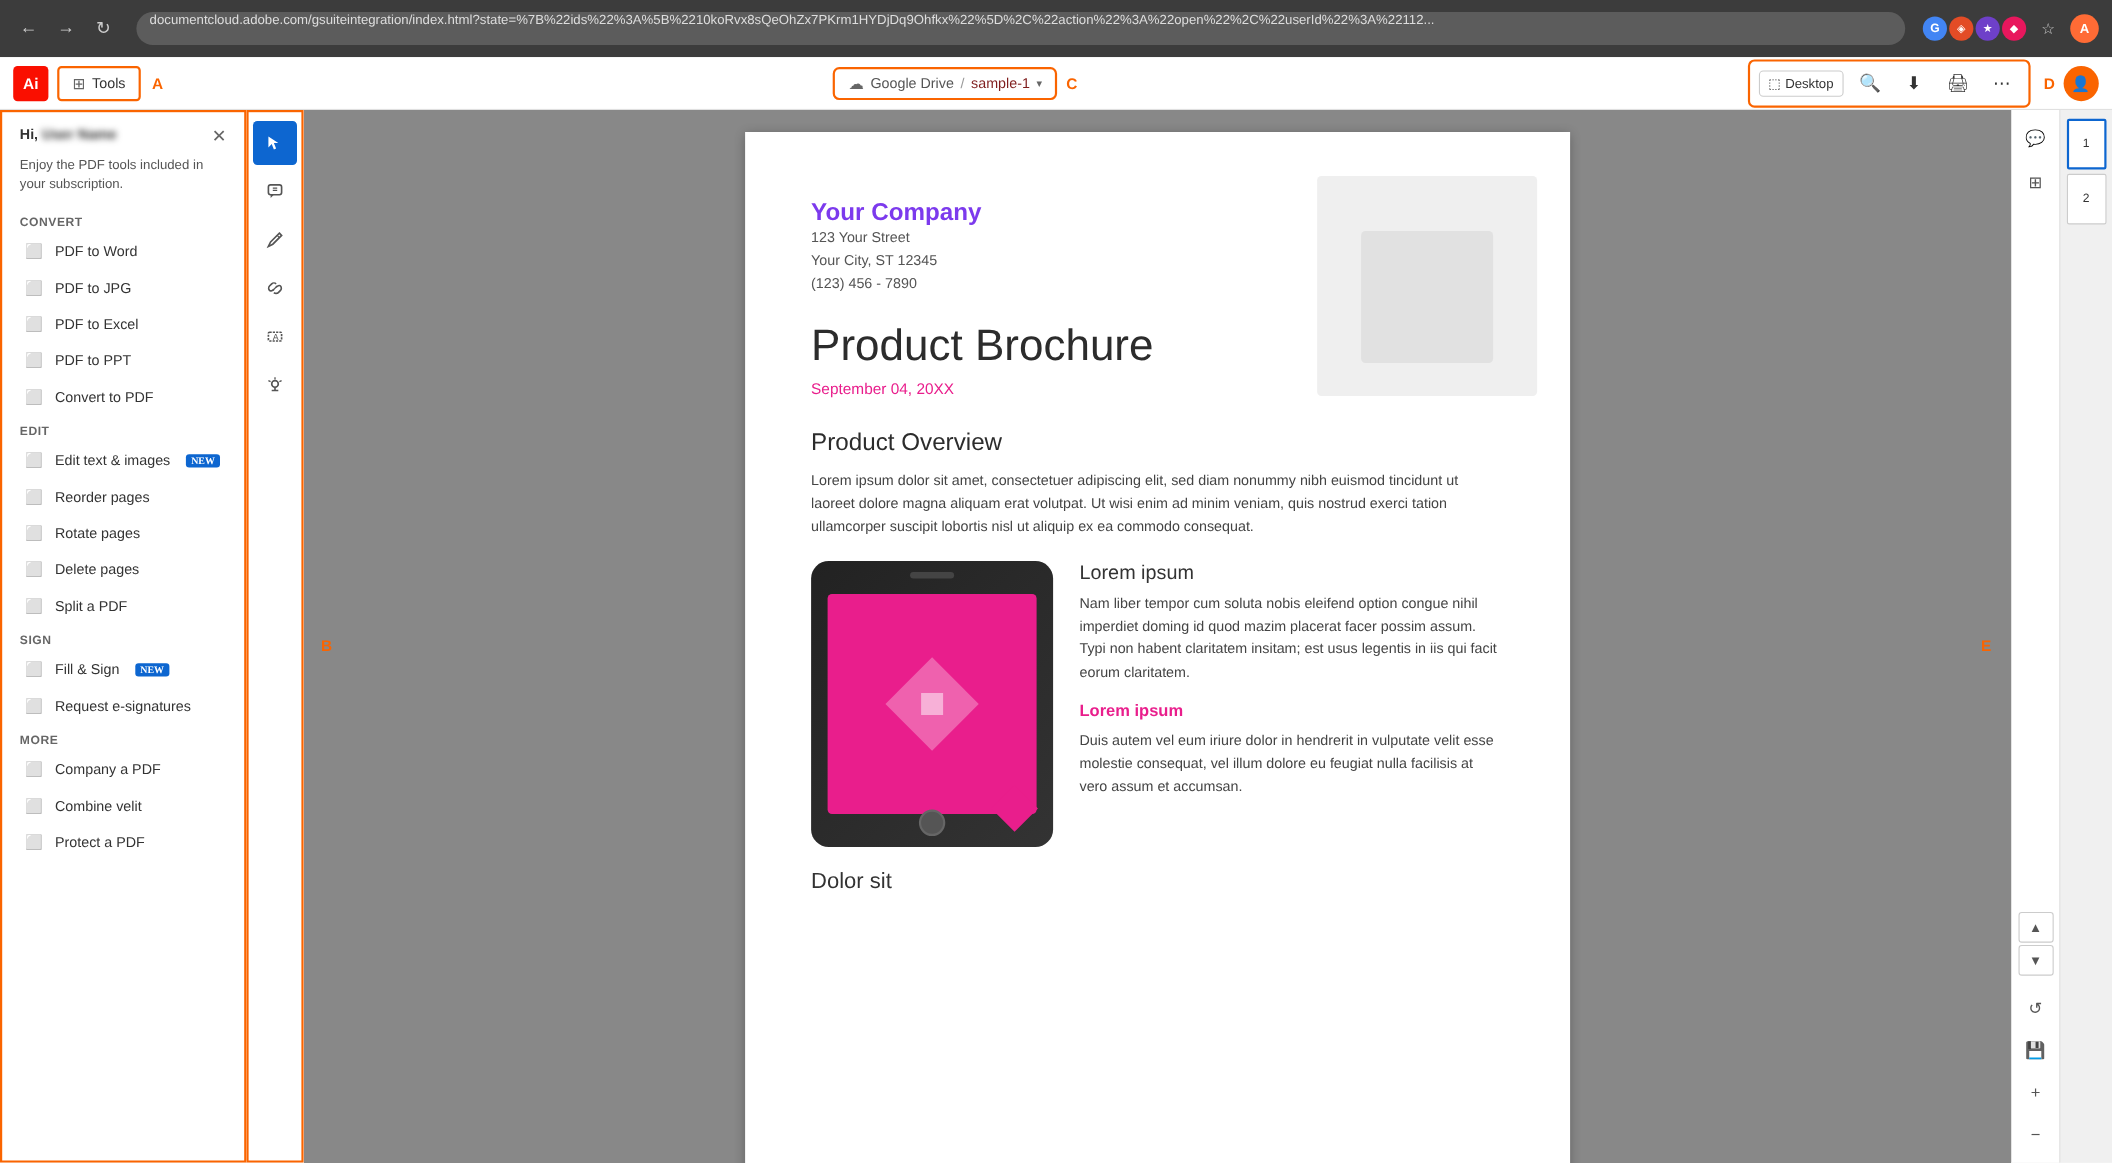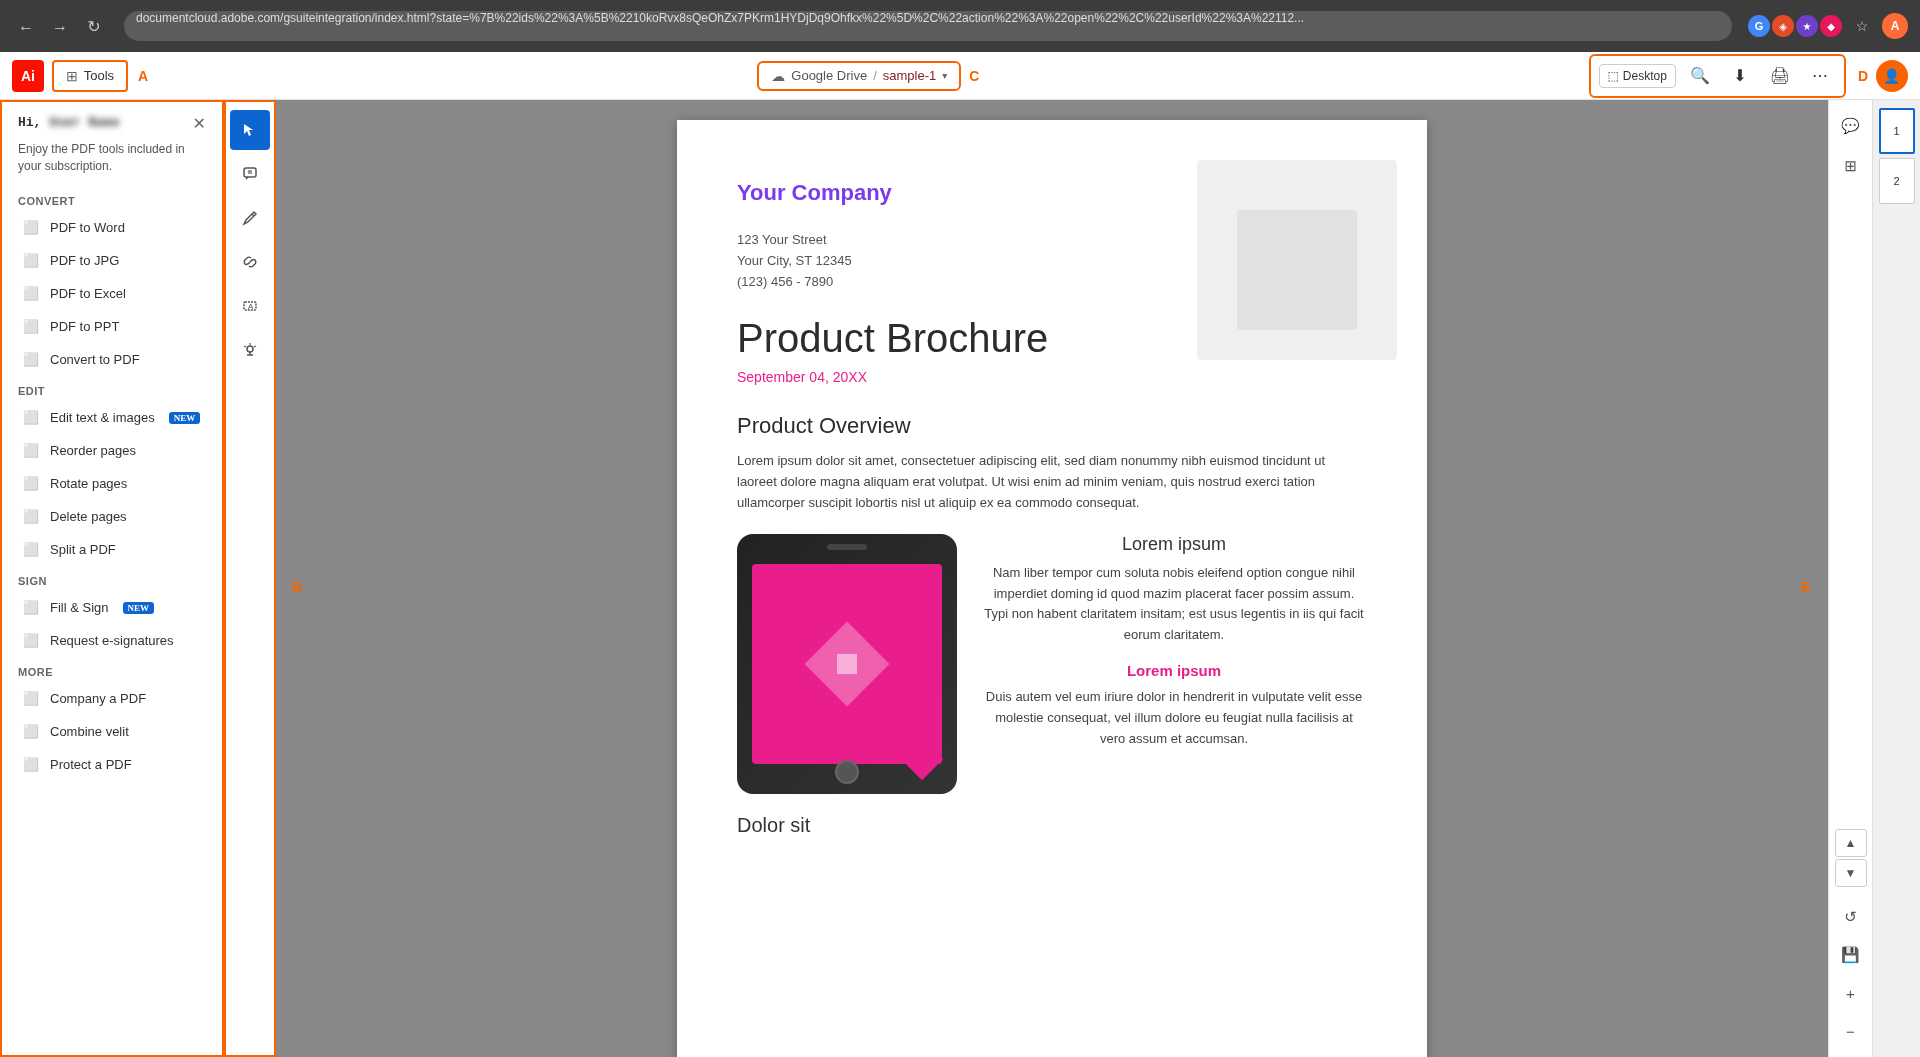--- a/index.html
+++ b/index.html
@@ -140,21 +140,21 @@
       border-right: 1px solid #e0e0e0;
       overflow-y: auto;
       flex-shrink: 0;
       border: 2px solid #fa6400;
       position: relative;
     }
     .sidebar-header {
       padding: 12px 16px 8px;
       display: flex; justify-content: space-between; align-items: flex-start;
     }
-    .hi-user { font-size: 13px; font-weight: 600; color: #333; font-family: Liberation Mono, monospace; }
+    .hi-user { font-size: 13px; font-weight: 600; color: #333; }
     .hi-user span { filter: blur(3px); }
     .close-btn {
       background: none; border: none; cursor: pointer;
       color: #666; font-size: 16px;
     }
     .sidebar-subtitle {
       padding: 0 16px 12px;
       font-size: 12px; color: #555; line-height: 1.4;
     }
     .sidebar-section-label {
@@ -226,21 +226,21 @@
       justify-content: center;
       padding: 20px;
     }
     .doc-page {
       background: white;
       width: 750px;
       min-height: 1000px;
       padding: 60px;
       box-shadow: 0 2px 10px rgba(0,0,0,0.3);
     }
-    .doc-company { color: #7c3aed; font-size: 22px; font-weight: 600; margin-bottom: 24px; }
+    .doc-company { color: #7c3aed; font-size: 22px; font-weight: 600; margin-bottom: 0; }
     .doc-address { font-size: 13px; color: #555; line-height: 1.6; margin-bottom: 24px; }
     .doc-title { font-size: 40px; font-weight: 300; color: #2c2c2c; margin-bottom: 8px; }
     .doc-date { color: #e91e8c; font-size: 14px; margin-bottom: 28px; }
     .doc-section-title { font-size: 22px; font-weight: 500; color: #2c2c2c; margin-bottom: 12px; }
     .doc-body-text { font-size: 13px; color: #444; line-height: 1.6; margin-bottom: 20px; }
     .doc-two-col { display: flex; gap: 24px; margin-bottom: 20px; }
     .doc-phone-img {
       width: 220px; height: 260px; flex-shrink: 0;
       background: linear-gradient(135deg, #222 0%, #333 100%);
       border-radius: 16px;
@@ -273,21 +273,21 @@
       background: #555; border-radius: 50%;
       border: 2px solid #666;
     }
     .phone-corner-diamond {
       position: absolute;
       bottom: 20px; right: 20px;
       width: 30px; height: 30px;
       background: #e91e8c;
       transform: rotate(45deg);
     }
-    .doc-text-col { flex: 1; text-align: center; }
+    .doc-text-col { flex: 1; }
     .doc-sub-title { font-size: 18px; font-weight: 500; color: #333; margin-bottom: 8px; }
     .doc-sub-body { font-size: 13px; color: #444; line-height: 1.6; margin-bottom: 16px; }
     .doc-sub-link { font-size: 15px; font-weight: 600; color: #e91e8c; margin-bottom: 8px; }
     .doc-last-title { font-size: 20px; font-weight: 500; color: #333; margin-top: 16px; }
 
     
     .right-sidebar {
       width: 44px;
       background: white;
       border-left: 1px solid #e0e0e0;

